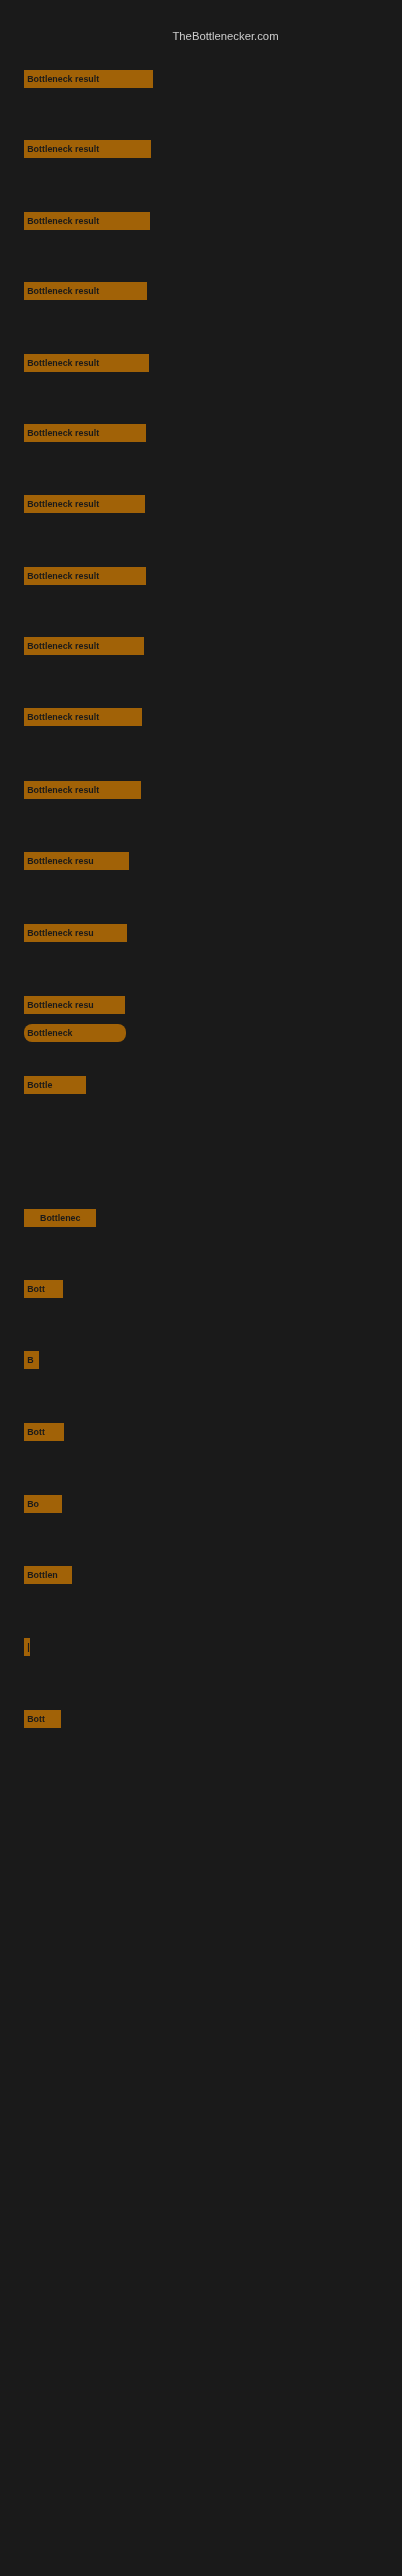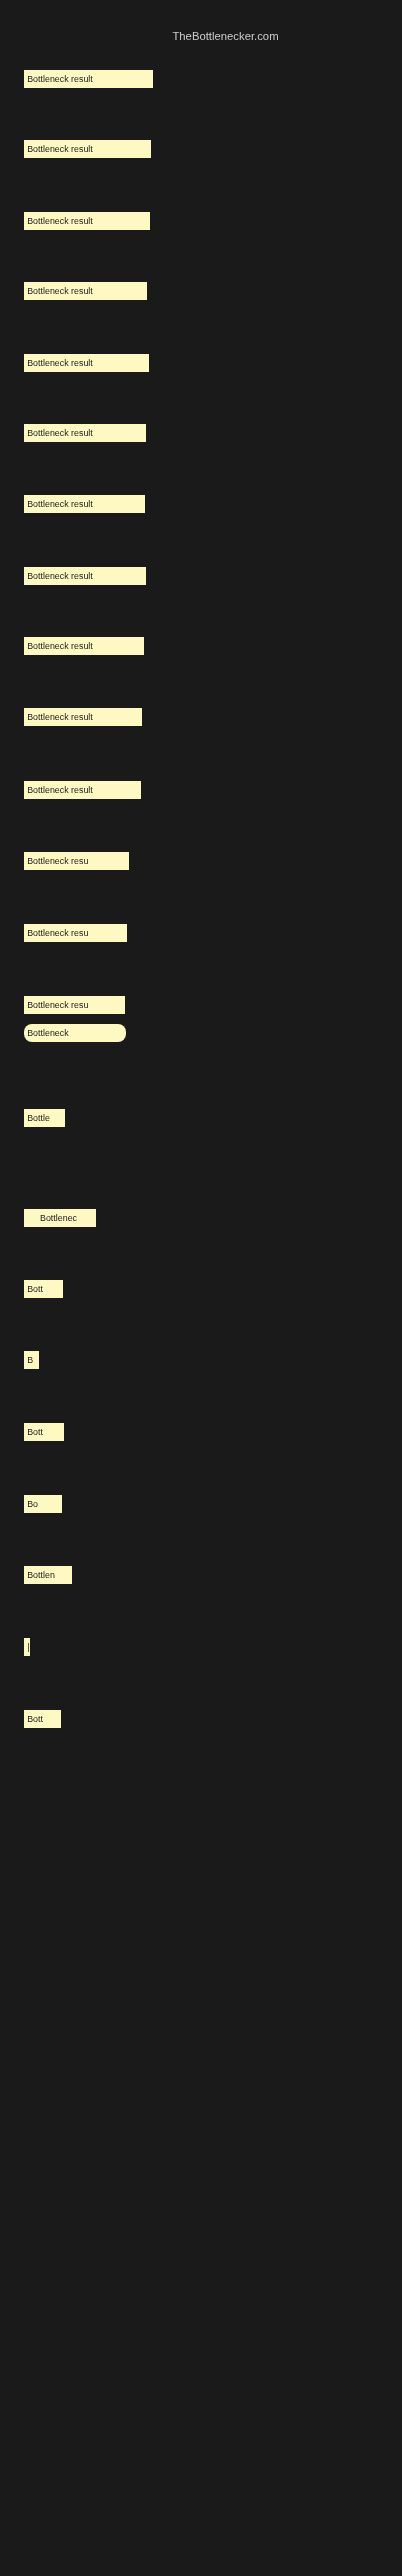--- a/index.html
+++ b/index.html
@@ -22,24 +22,24 @@
       font-size: 11.3px;
       padding: 6.4px 0;
       position: absolute;
       top: 0;
       width: 100%;
     }
 
     .bottleneck-bar {
       position: absolute;
       left: 0;
-      background-color: #fef9c3;
+      background-color: #a16207;
       color: #1a1a1a;
       font-size: 8.9px;
-      font-weight: normal;
+      font-weight: bold;
       padding: 1.6px 3.2px;
       white-space: nowrap;
       overflow: hidden;
       display: flex;
       align-items: center;
       height: 17.7px;
     }
   </style>
 </head>
 <body>
@@ -55,21 +55,21 @@
     <div class="bottleneck-bar" style="top: 400px; width: 122px;">Bottleneck result</div>
     <div class="bottleneck-bar" style="top: 471px; width: 121px;">Bottleneck result</div>
     <div class="bottleneck-bar" style="top: 543px; width: 122px;">Bottleneck result</div>
     <div class="bottleneck-bar" style="top: 613px; width: 120px;">Bottleneck result</div>
     <div class="bottleneck-bar" style="top: 684px; width: 118px;">Bottleneck result</div>
     <div class="bottleneck-bar" style="top: 757px; width: 117px;">Bottleneck result</div>
     <div class="bottleneck-bar" style="top: 828px; width: 105px;">Bottleneck resu</div>
     <div class="bottleneck-bar" style="top: 900px; width: 103px;">Bottleneck resu</div>
     <div class="bottleneck-bar" style="top: 972px; width: 101px;">Bottleneck resu</div>
     <div class="bottleneck-bar" style="top: 1000px; width: 102px; border-radius: 8px;">Bottleneck</div>
-    <div class="bottleneck-bar" style="top: 1085px; width: 41px;">Bottle</div>
+    <div class="bottleneck-bar" style="top: 1052px; width: 62px;">Bottle</div>
     <div class="bottleneck-bar" style="top: 1185px; width: 72px; padding-left: 16px;">Bottlenec</div>
     <div class="bottleneck-bar" style="top: 1256px; width: 39px;">Bott</div>
     <div class="bottleneck-bar" style="top: 1327px; width: 14.5px;">B</div>
     <div class="bottleneck-bar" style="top: 1399px; width: 40px;">Bott</div>
     <div class="bottleneck-bar" style="top: 1471px; width: 38px;">Bo</div>
     <div class="bottleneck-bar" style="top: 1542px; width: 48px;">Bottlen</div>
     <div class="bottleneck-bar" style="top: 1614px; width: 6.4px;">|</div>
     <div class="bottleneck-bar" style="top: 1686px; width: 37px;">Bott</div>
   </div>
 

